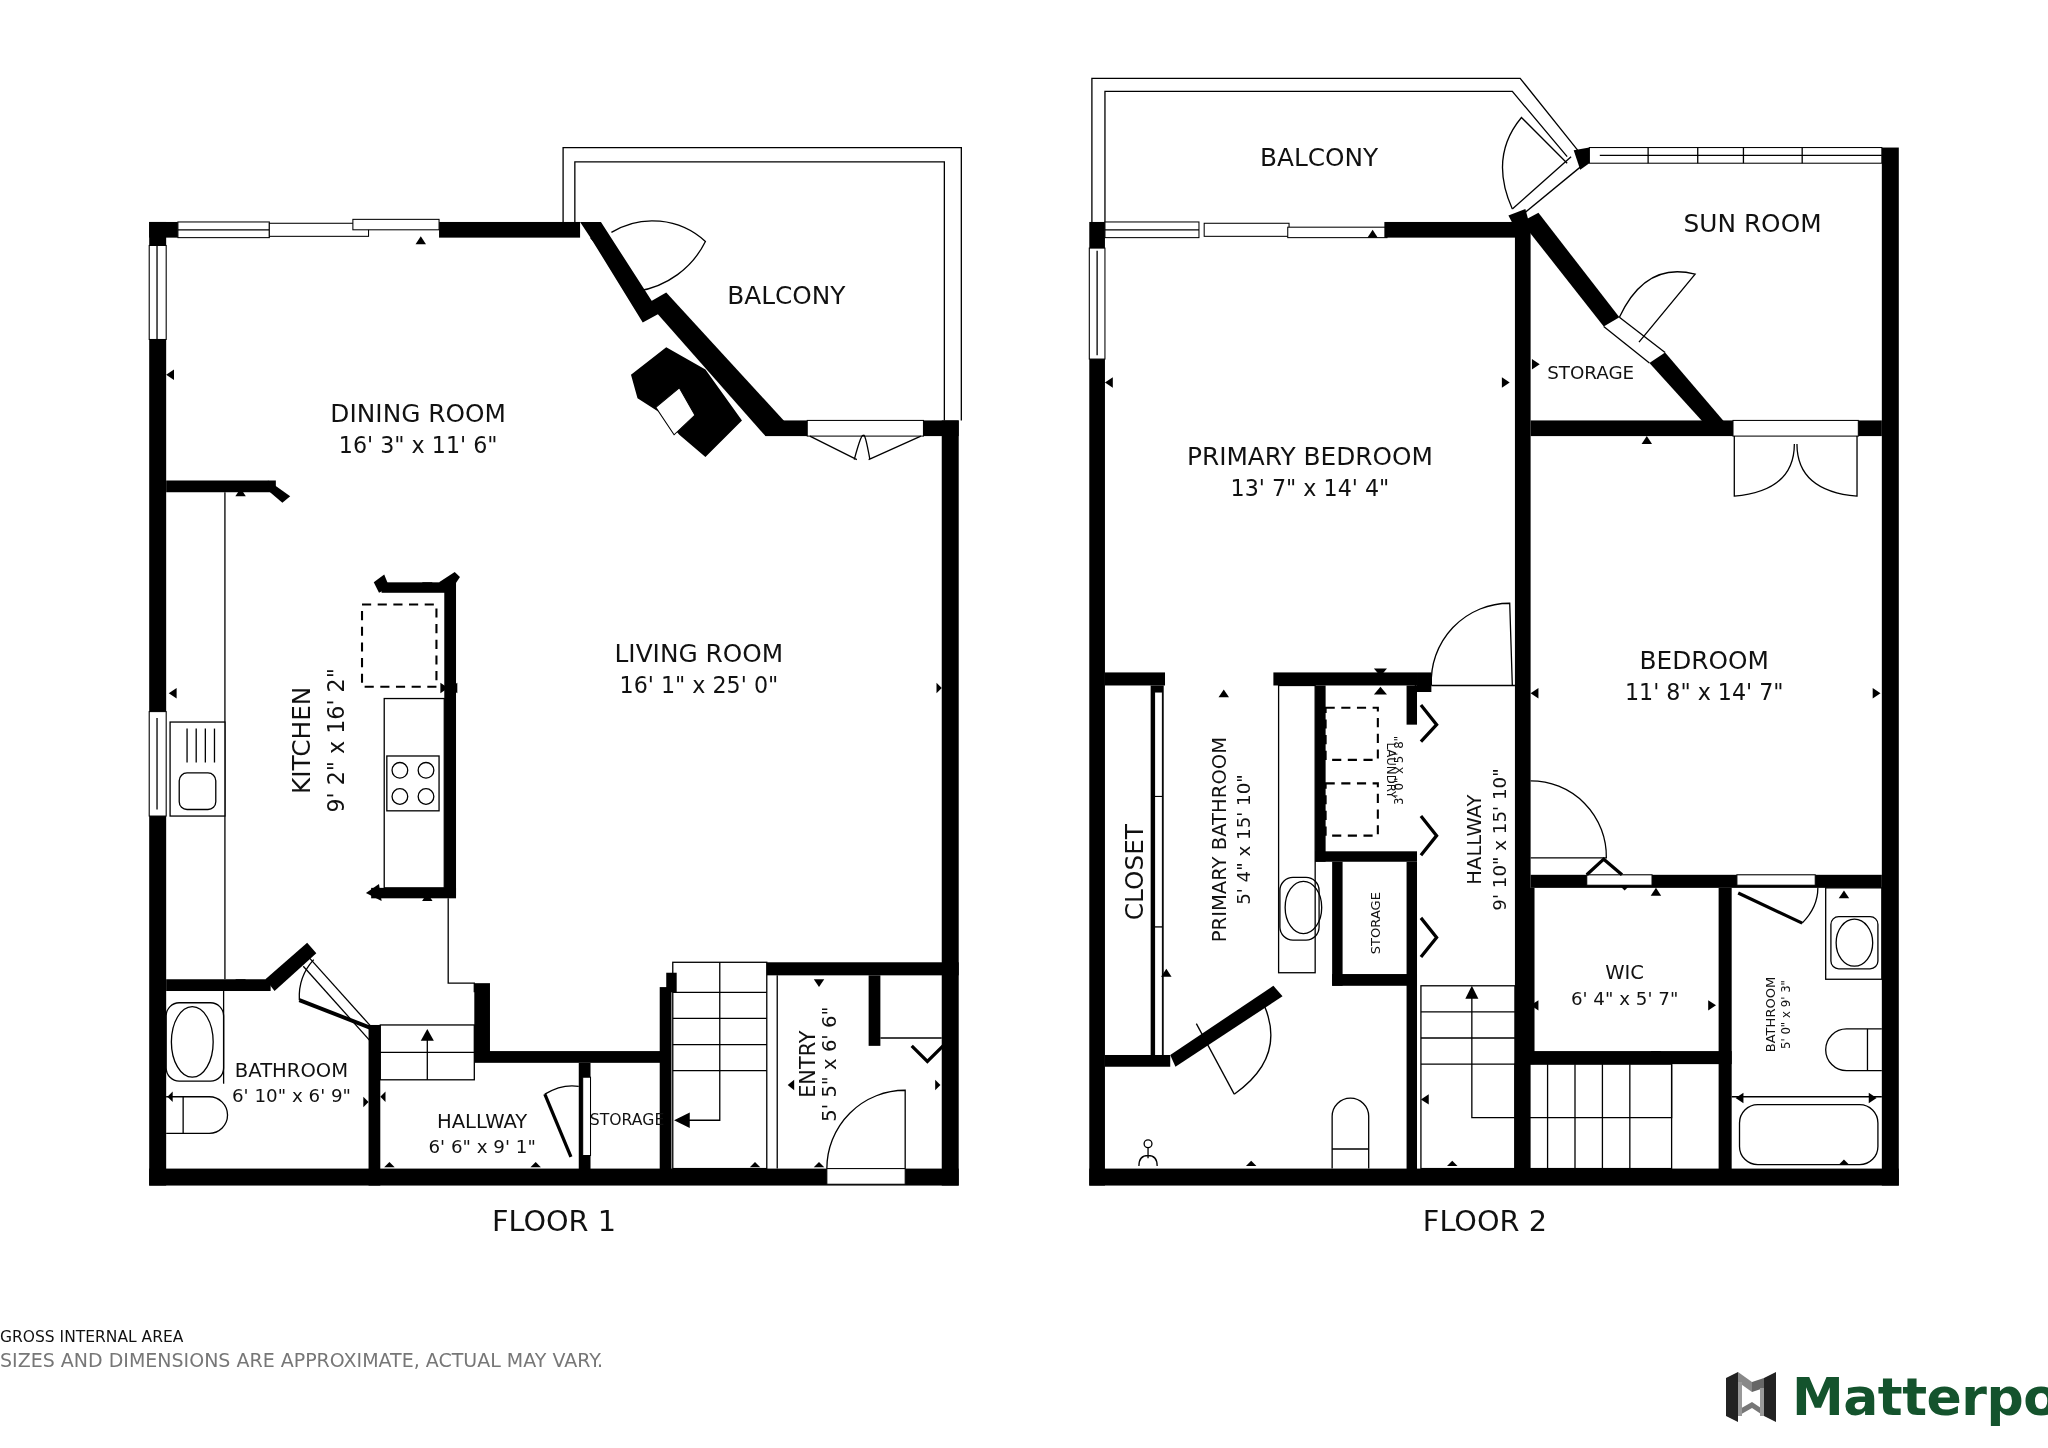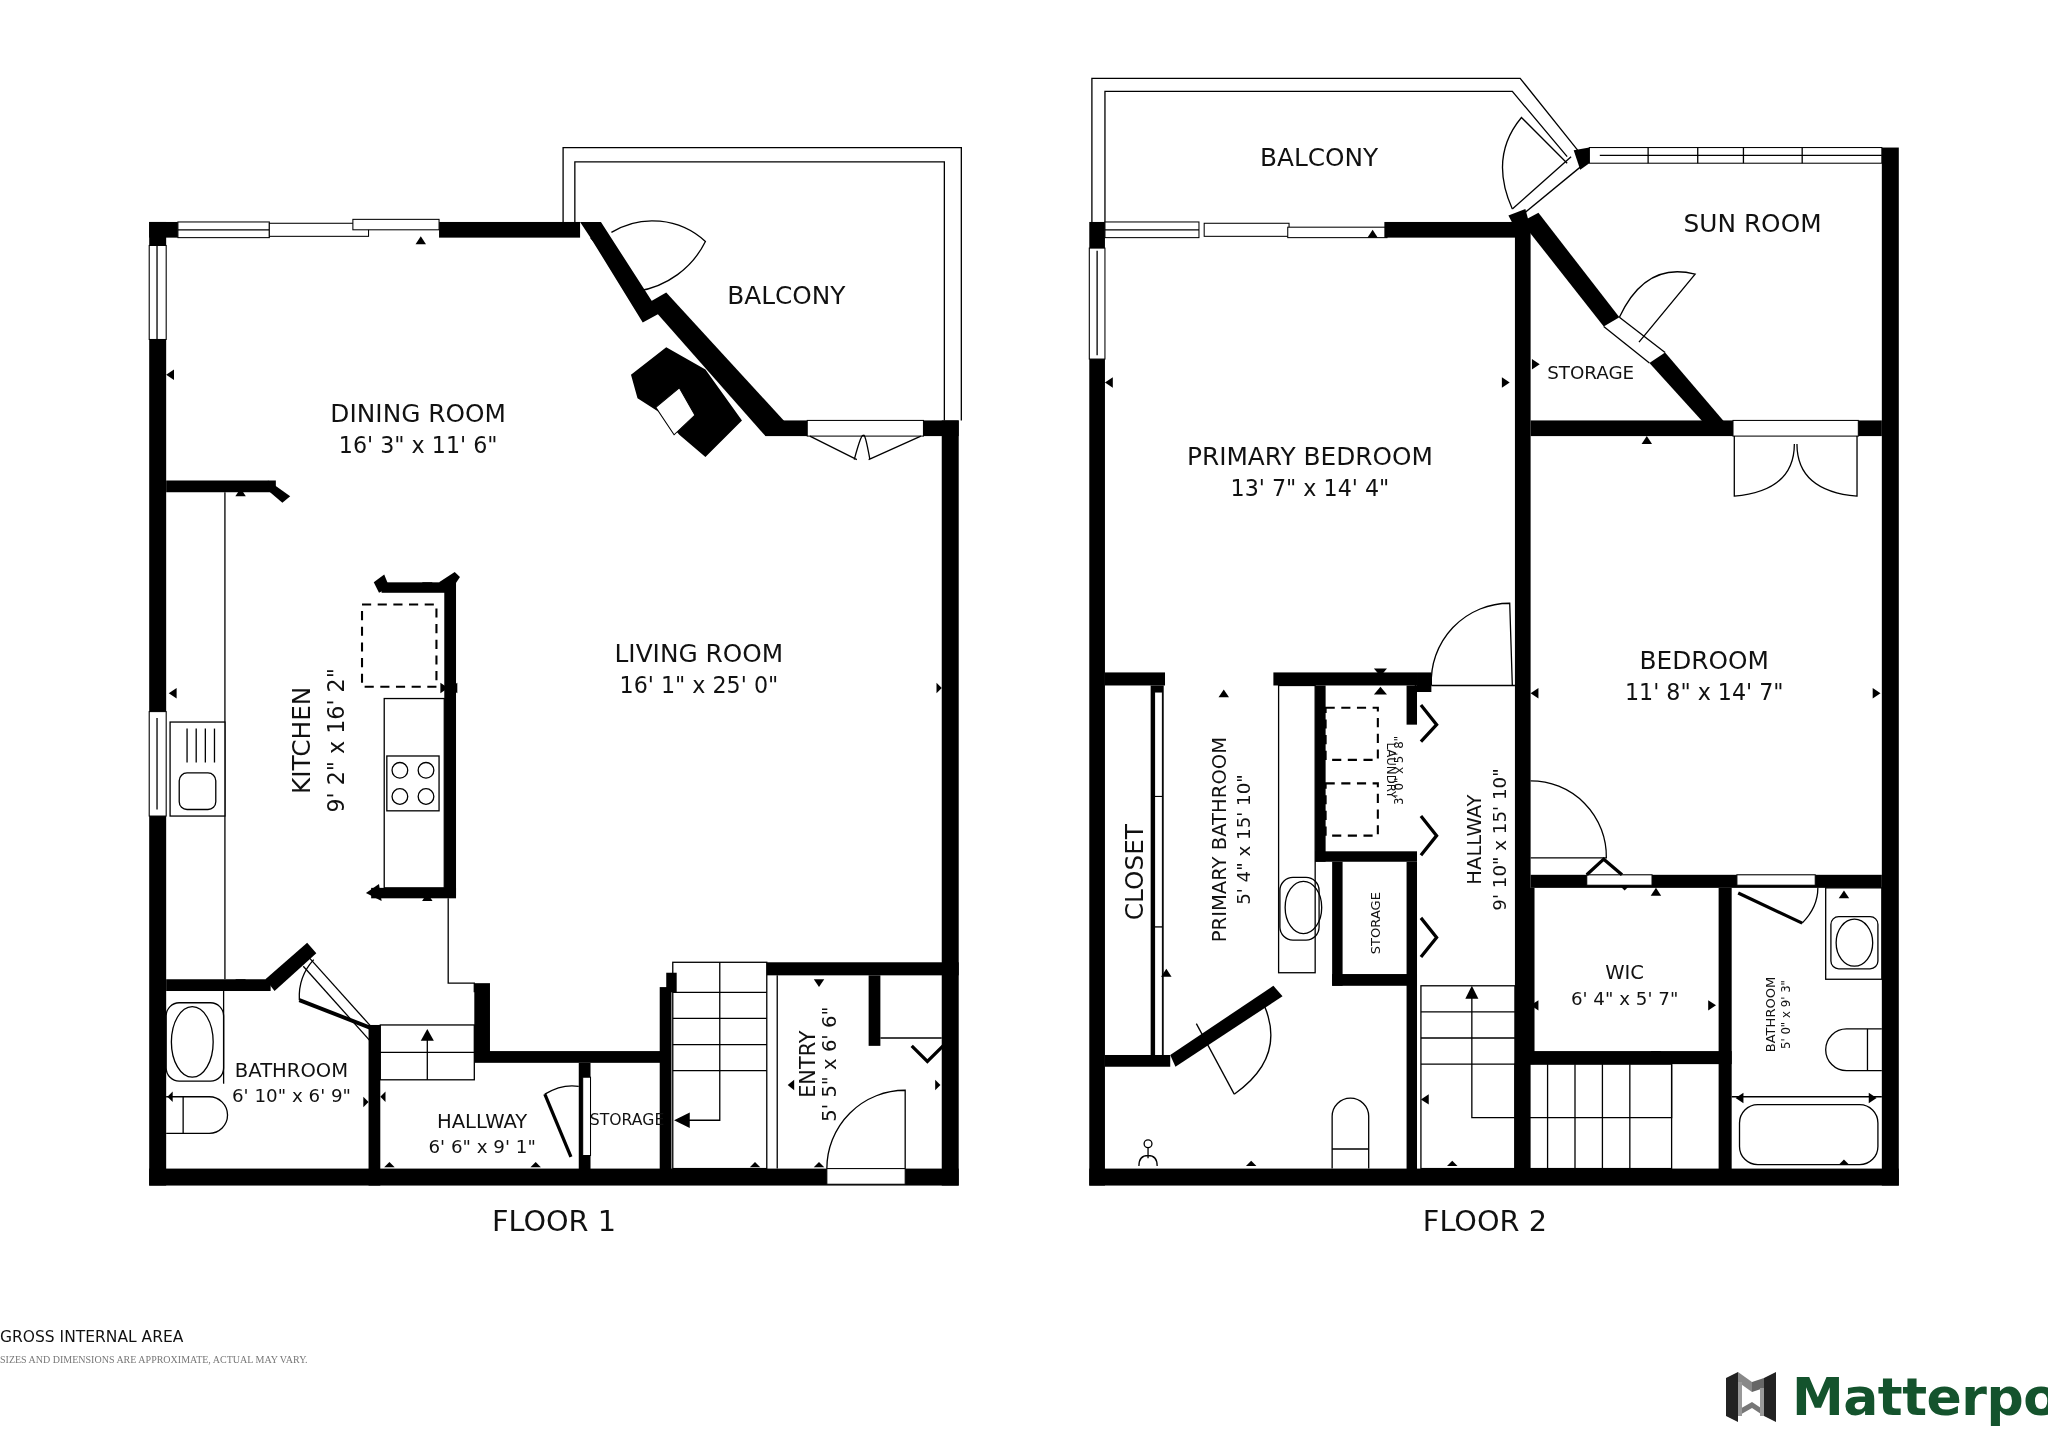--- a/index.html
+++ b/index.html
@@ -10,21 +10,21 @@
   .win { fill:#fff; stroke:#000; stroke-width:0.8; }
   .dash { stroke:#000; stroke-width:1.6; fill:none; stroke-dasharray:7 5; }
   .lbl { font-family:"DejaVu Sans", sans-serif; fill:#111; }
   .room { font-size:19px; }
   .dim { font-size:17px; }
   .small { font-size:12px; }
   .tiny { font-size:9px; }
   .floorlbl { font-size:22px; }
   .tri { fill:#000; }
   #footer { position:absolute; left:0; width:2048px; top:1328px; font-family:"DejaVu Sans", sans-serif; color:#111; font-size:15.5px; line-height:18.5px; }
-  #footer .note { color:#777; margin-top:4px; font-size:10px;font-family:Liberation Serif, serif; }
+  #footer .note { color:#777; margin-top:4px; font-size:19px; }
   #logo { position:absolute; left:1724px; top:1372px; height:50px; display:flex; align-items:center; }
   #logo .mark { width:54px; height:50px; margin-right:14px; }
   #logo .txt { font-family:"DejaVu Sans", sans-serif; font-weight:bold; font-size:52px; color:#14532d; letter-spacing:-0.5px; }
 </style>
 </head>
 <body>
 
 <svg id="plan" viewBox="0 0 1568 1109" xmlns="http://www.w3.org/2000/svg">
 
   <g>

